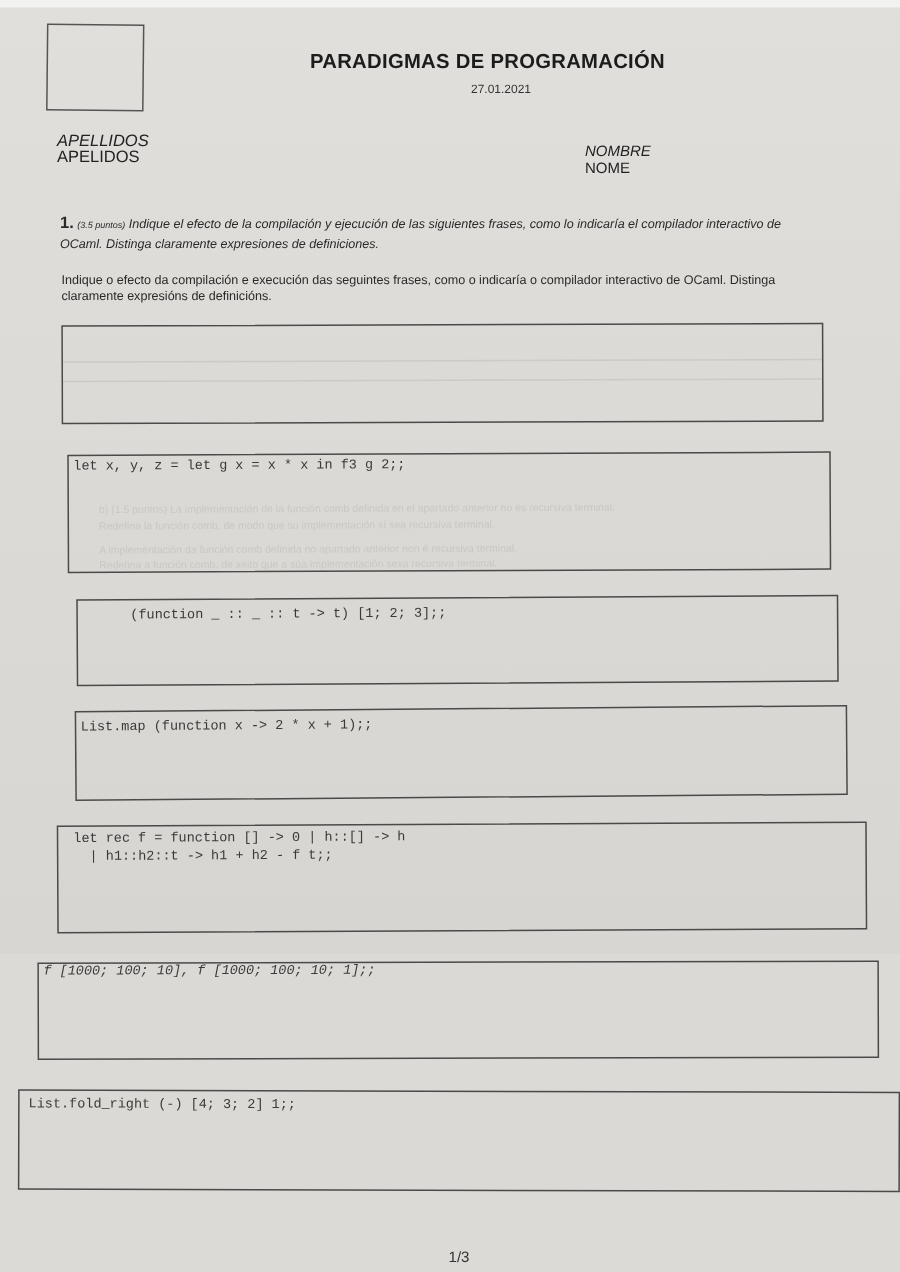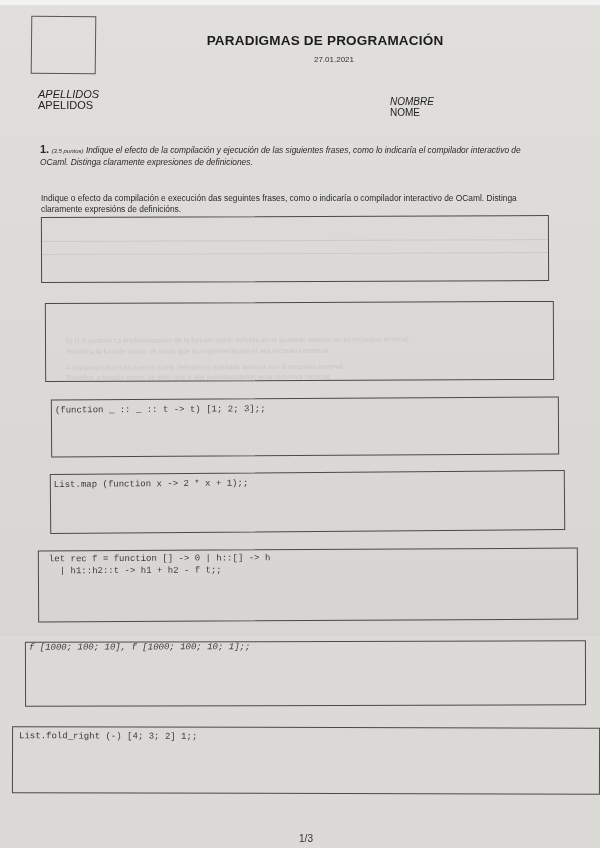--- a/index.html
+++ b/index.html
@@ -44,21 +44,21 @@
     }
     .it { font-style: italic; }
     .q-es {
       position: absolute; left: 40px; top: 144px; width: 500px;
       font-size: 8.4px; line-height: 10.5px; font-style: italic; color: #2a2a2a;
     }
     .q-num { font-style: normal; font-weight: bold; font-size: 11px; }
     .q-pts { font-size: 6px; }
     .q-gl {
       position: absolute; left: 41px; top: 181px; width: 510px;
-      font-size: 8.4px; line-height: 10.5px; color: #2a2a2a; margin-top: 12px;
+      font-size: 8.4px; line-height: 10.5px; color: #2a2a2a;
     }
     .answer-box {
       position: absolute;
       border: 1px solid #4a4a4a;
       background: rgba(0,0,0,0.005);
     }
     .code {
       position: absolute; left: 3px; top: 2px;
       font-family: "Liberation Mono", monospace;
       font-size: 9px; line-height: 11.5px; color: #3a3a3a;
@@ -106,28 +106,29 @@
   </div>
 
   <div class="q-gl">Indique o efecto da compilación e execución das seguintes frases, como o indicaría o compilador interactivo de OCaml. Distinga claramente expresións de definicións.</div>
 
   <div class="answer-box" style="left:41px; top:216px; width:508px; height:66px; transform:rotate(-0.2deg);">
     <div class="ghost-line" style="left:0; top:23px; width:506px;"></div>
     <div class="ghost-line" style="left:0; top:36px; width:506px;"></div>
   </div>
 
   <div class="answer-box" style="left:45px; top:302px; width:509px; height:79px; transform:rotate(-0.25deg);">
+    <div class="code">let x, y, z = let g x = x * x in f3 g 2;;</div>
     <div class="ghost" style="left:20px; top:32px;">b) (1.5 puntos) La implementación de la función comb definida en el apartado anterior no es recursiva terminal.</div>
     <div class="ghost" style="left:20px; top:43px;">Redefina la función comb, de modo que su implementación sí sea recursiva terminal.</div>
     <div class="ghost" style="left:20px; top:59px;">A implementación da función comb definida no apartado anterior non é recursiva terminal.</div>
     <div class="ghost" style="left:20px; top:69px;">Redefina a función comb, de xeito que a súa implementación sexa recursiva terminal.</div>
   </div>
 
   <div class="answer-box" style="left:51px; top:398px; width:508px; height:58px; transform:rotate(-0.35deg);">
-    <div class="code" style="top:5px;">(function _ :: _ :: t -&gt; t) [1; 2; 3];;</div>
+    <div class="code" style="top:5px;margin-left:32px;">(function _ :: _ :: t -&gt; t) [1; 2; 3];;</div>
   </div>
 
   <div class="answer-box" style="left:50px; top:472px; width:515px; height:60px; transform:rotate(-0.45deg);">
     <div class="code" style="top:5px;">List.map (function x -&gt; 2 * x + 1);;</div>
   </div>
 
   <div class="answer-box" style="left:38px; top:549px; width:540px; height:72px; transform:rotate(-0.3deg);">
     <div class="code" style="left:10px; top:3px;">let rec f = function [] -&gt; 0 | h::[] -&gt; h
   | h1::h2::t -&gt; h1 + h2 - f t;;</div>
   </div>

